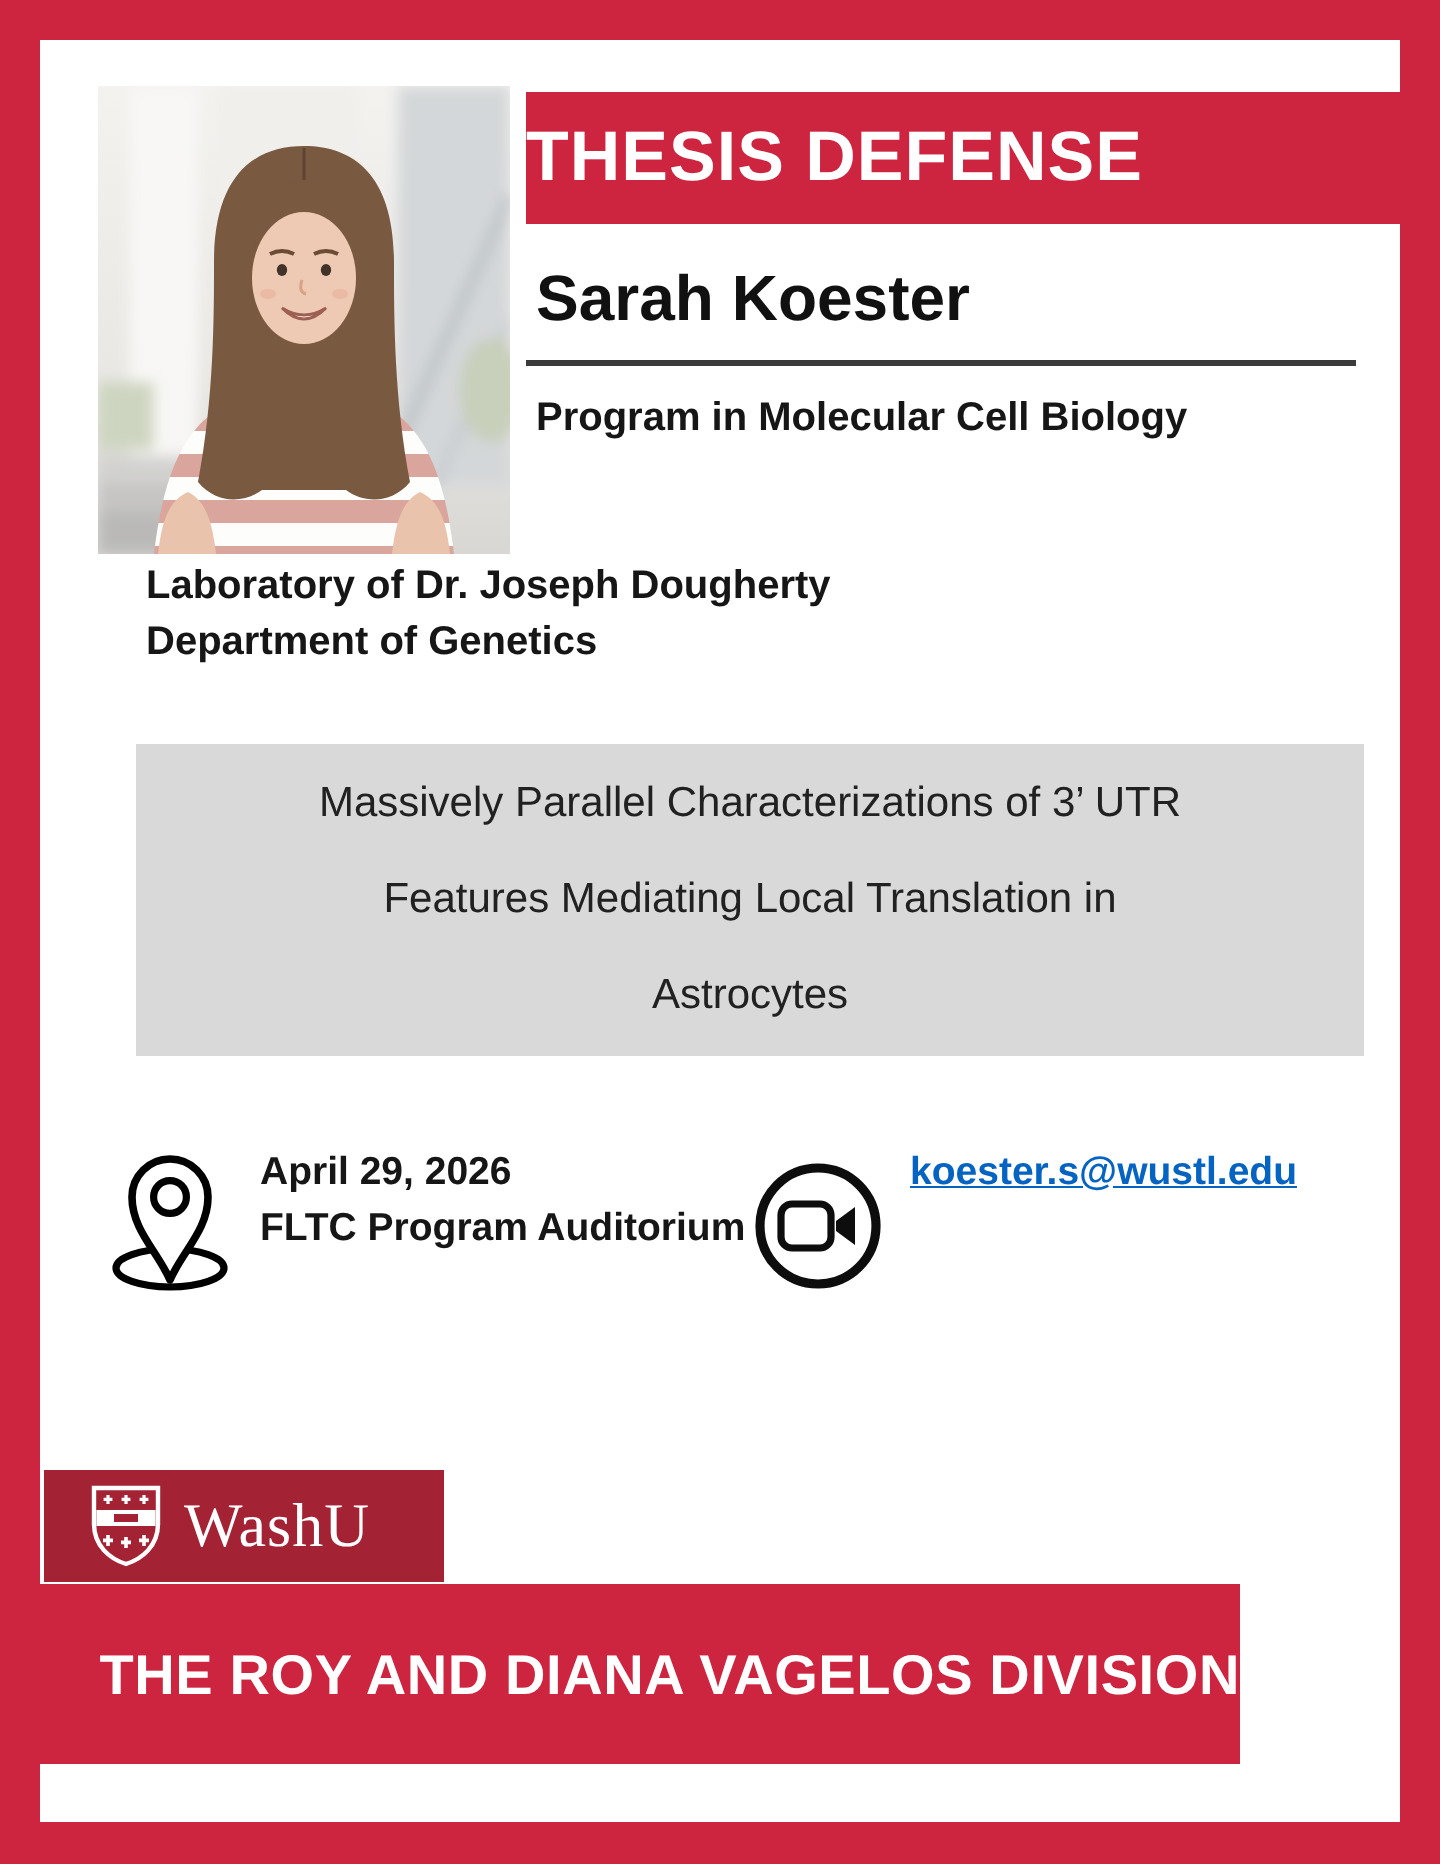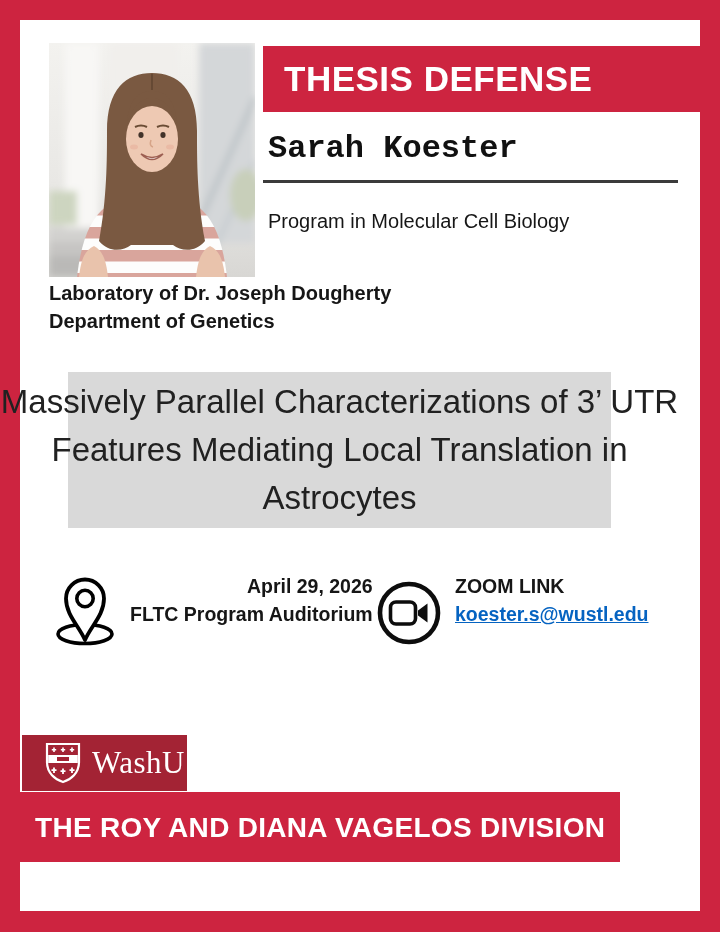--- a/index.html
+++ b/index.html
@@ -17,59 +17,59 @@
   .frame.bottom{left:0;top:911px;width:720px;height:21px;}
 
   .photo{position:absolute;left:49px;top:43px;width:206px;height:234px;overflow:hidden;}
   .photo svg{display:block;}
 
   .banner-thesis{
     position:absolute;left:263px;top:46px;width:437px;height:66px;background:var(--red);
     display:flex;align-items:center;
   }
   .banner-thesis span{
-    color:#fff;font-weight:bold;font-size:35px;letter-spacing:0.5px;padding-left:21px;white-space:nowrap;
+    color:#fff;font-weight:bold;font-size:35px;letter-spacing:0.5px;white-space:nowrap;
   }
   .name{
     position:absolute;left:268px;top:131px;margin:0;
-    font-family:Liberation Mono, monospace;font-weight:bold;font-size:32px;line-height:36px;color:#111;
+    font-family:Liberation Sans, sans-serif;font-weight:bold;font-size:32px;line-height:36px;color:#111;
   }
   .rule{position:absolute;left:263px;top:180px;width:415px;height:3px;background:#3b3b3b;}
   .program{
-    position:absolute;left:268px;top:208px;font-weight:normal;font-size:20px;line-height:26px;white-space:nowrap;
+    position:absolute;left:268px;top:196px;font-weight:bold;font-size:20px;line-height:26px;white-space:nowrap;
   }
   .affiliation{position:absolute;left:49px;top:279px;font-weight:bold;font-size:20px;line-height:28px;}
-  .affiliation div{white-space:nowrap;}
+  .affiliation div{white-space:nowrap;margin-left:24px;}
 
   .title-box{
-    position:absolute;left:68px;top:372px;width:543px;height:156px;background:var(--gray);
+    position:absolute;left:68px;top:372px;width:614px;height:156px;background:var(--gray);
     display:flex;flex-direction:column;justify-content:center;align-items:center;
-    font-size:33px;line-height:48px;color:#212121;text-align:center;
+    font-size:21px;line-height:48px;color:#212121;text-align:center;
   }
   .title-box div{white-space:nowrap;}
 
   .icon-abs{position:absolute;}
   .event-text{position:absolute;left:130px;top:572px;font-weight:bold;font-size:19.5px;line-height:28px;}
-  .event-text div{white-space:nowrap;text-align:right;}
+  .event-text div{white-space:nowrap;}
   .zoom-text{position:absolute;left:455px;top:572px;font-weight:bold;font-size:19.5px;line-height:28px;}
   .zoom-text div{white-space:nowrap;}
   .email-link{color:var(--blue);text-decoration:underline;cursor:pointer;font-weight:bold;margin-top:32px;}
 
   .washu-box{
-    position:absolute;left:22px;top:735px;width:165px;height:56px;background:var(--maroon);
+    position:absolute;left:22px;top:735px;width:200px;height:56px;background:var(--maroon);
     display:flex;align-items:center;text-align:center;
   }
   .washu-box .shield{margin-left:23px;}
   .washu-wordmark{
     font-family:"Liberation Serif",serif;color:#fff;font-size:31px;margin-left:11px;letter-spacing:0.5px;
   }
   .division-banner{
-    position:absolute;left:20px;top:792px;width:600px;height:70px;background:var(--red);
+    position:absolute;left:20px;top:792px;width:600px;height:90px;background:var(--red);
     color:#fff;font-weight:bold;font-size:28px;line-height:39px;letter-spacing:0.3px;
-    padding-top:0;box-sizing:border-box;display:flex;flex-direction:column;justify-content:center;
+    padding-top:0;box-sizing:border-box;display:flex;flex-direction:column;justify-content:center;text-align:right;
   }
   .division-banner div{padding-left:15px;white-space:nowrap;}
 </style>
 </head>
 <body>
 
 <div class="poster">
 
   <div class="frame top"></div>
   <div class="frame bottom"></div>
@@ -159,21 +159,20 @@
     <div>FLTC Program Auditorium</div>
   </div>
 
   <svg class="icon-abs" style="left:376px;top:580px;" width="66" height="66" viewBox="0 0 66 66" xmlns="http://www.w3.org/2000/svg">
     <circle cx="33" cy="33" r="29" fill="none" stroke="#0d0d0d" stroke-width="4.6"></circle>
     <rect x="14.5" y="22" width="25" height="22" rx="5.5" fill="none" stroke="#0d0d0d" stroke-width="3.6"></rect>
     <path d="M51.5 23.5 L42 30.5 L42 35.5 L51.5 42.5 Z" fill="#0d0d0d"></path>
   </svg>
 
   <div class="zoom-text">
-    <div>ZOOM LINK</div>
     <div><a class="email-link">koester.s@wustl.edu</a></div>
   </div>
 
   <div class="washu-box">
     <svg class="shield" width="36" height="42" viewBox="0 0 36 42" xmlns="http://www.w3.org/2000/svg">
       <path d="M2 2 H34 V20 C34 31 26 37.5 18 40 C10 37.5 2 31 2 20 Z" fill="none" stroke="#fff" stroke-width="2.2"></path>
       <path d="M9 5.5 V10 M6.8 7.7 H11.2" stroke="#fff" stroke-width="1.6"></path>
       <path d="M18 5.5 V10 M15.8 7.7 H20.2" stroke="#fff" stroke-width="1.6"></path>
       <path d="M27 5.5 V10 M24.8 7.7 H29.2" stroke="#fff" stroke-width="1.6"></path>
       <rect x="3.2" y="13" width="29.6" height="8" fill="#fff"></rect>

